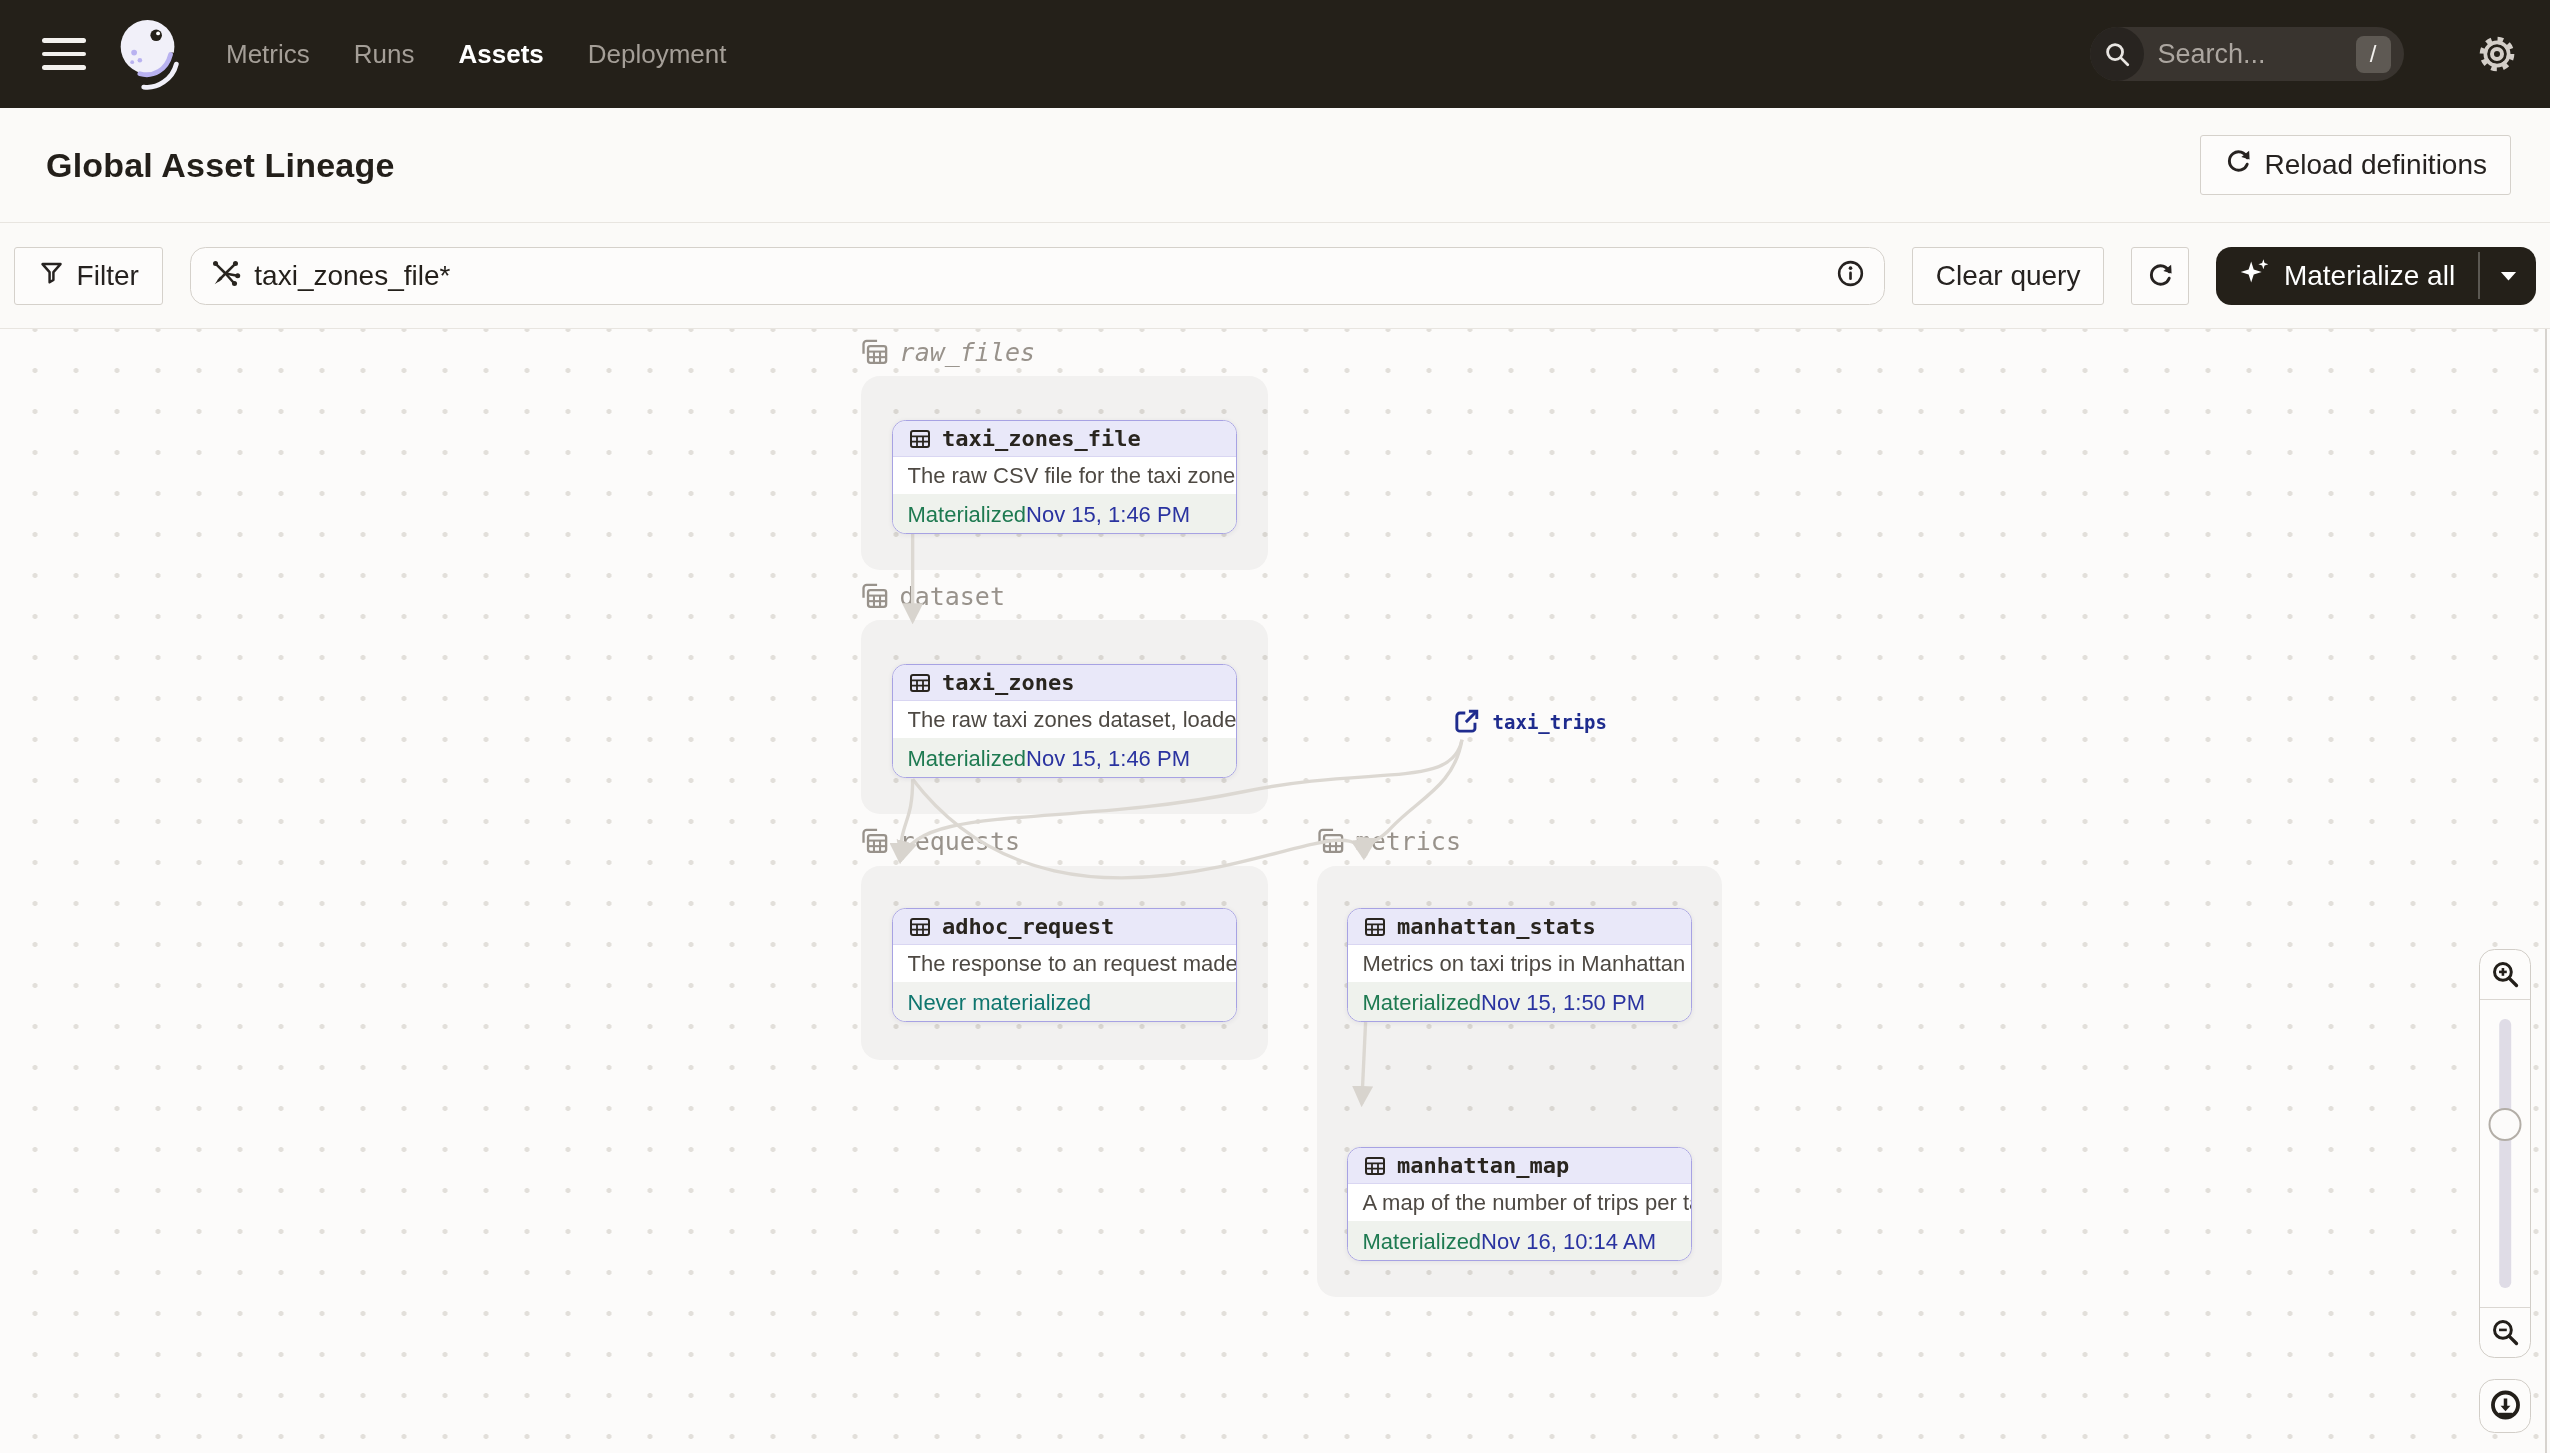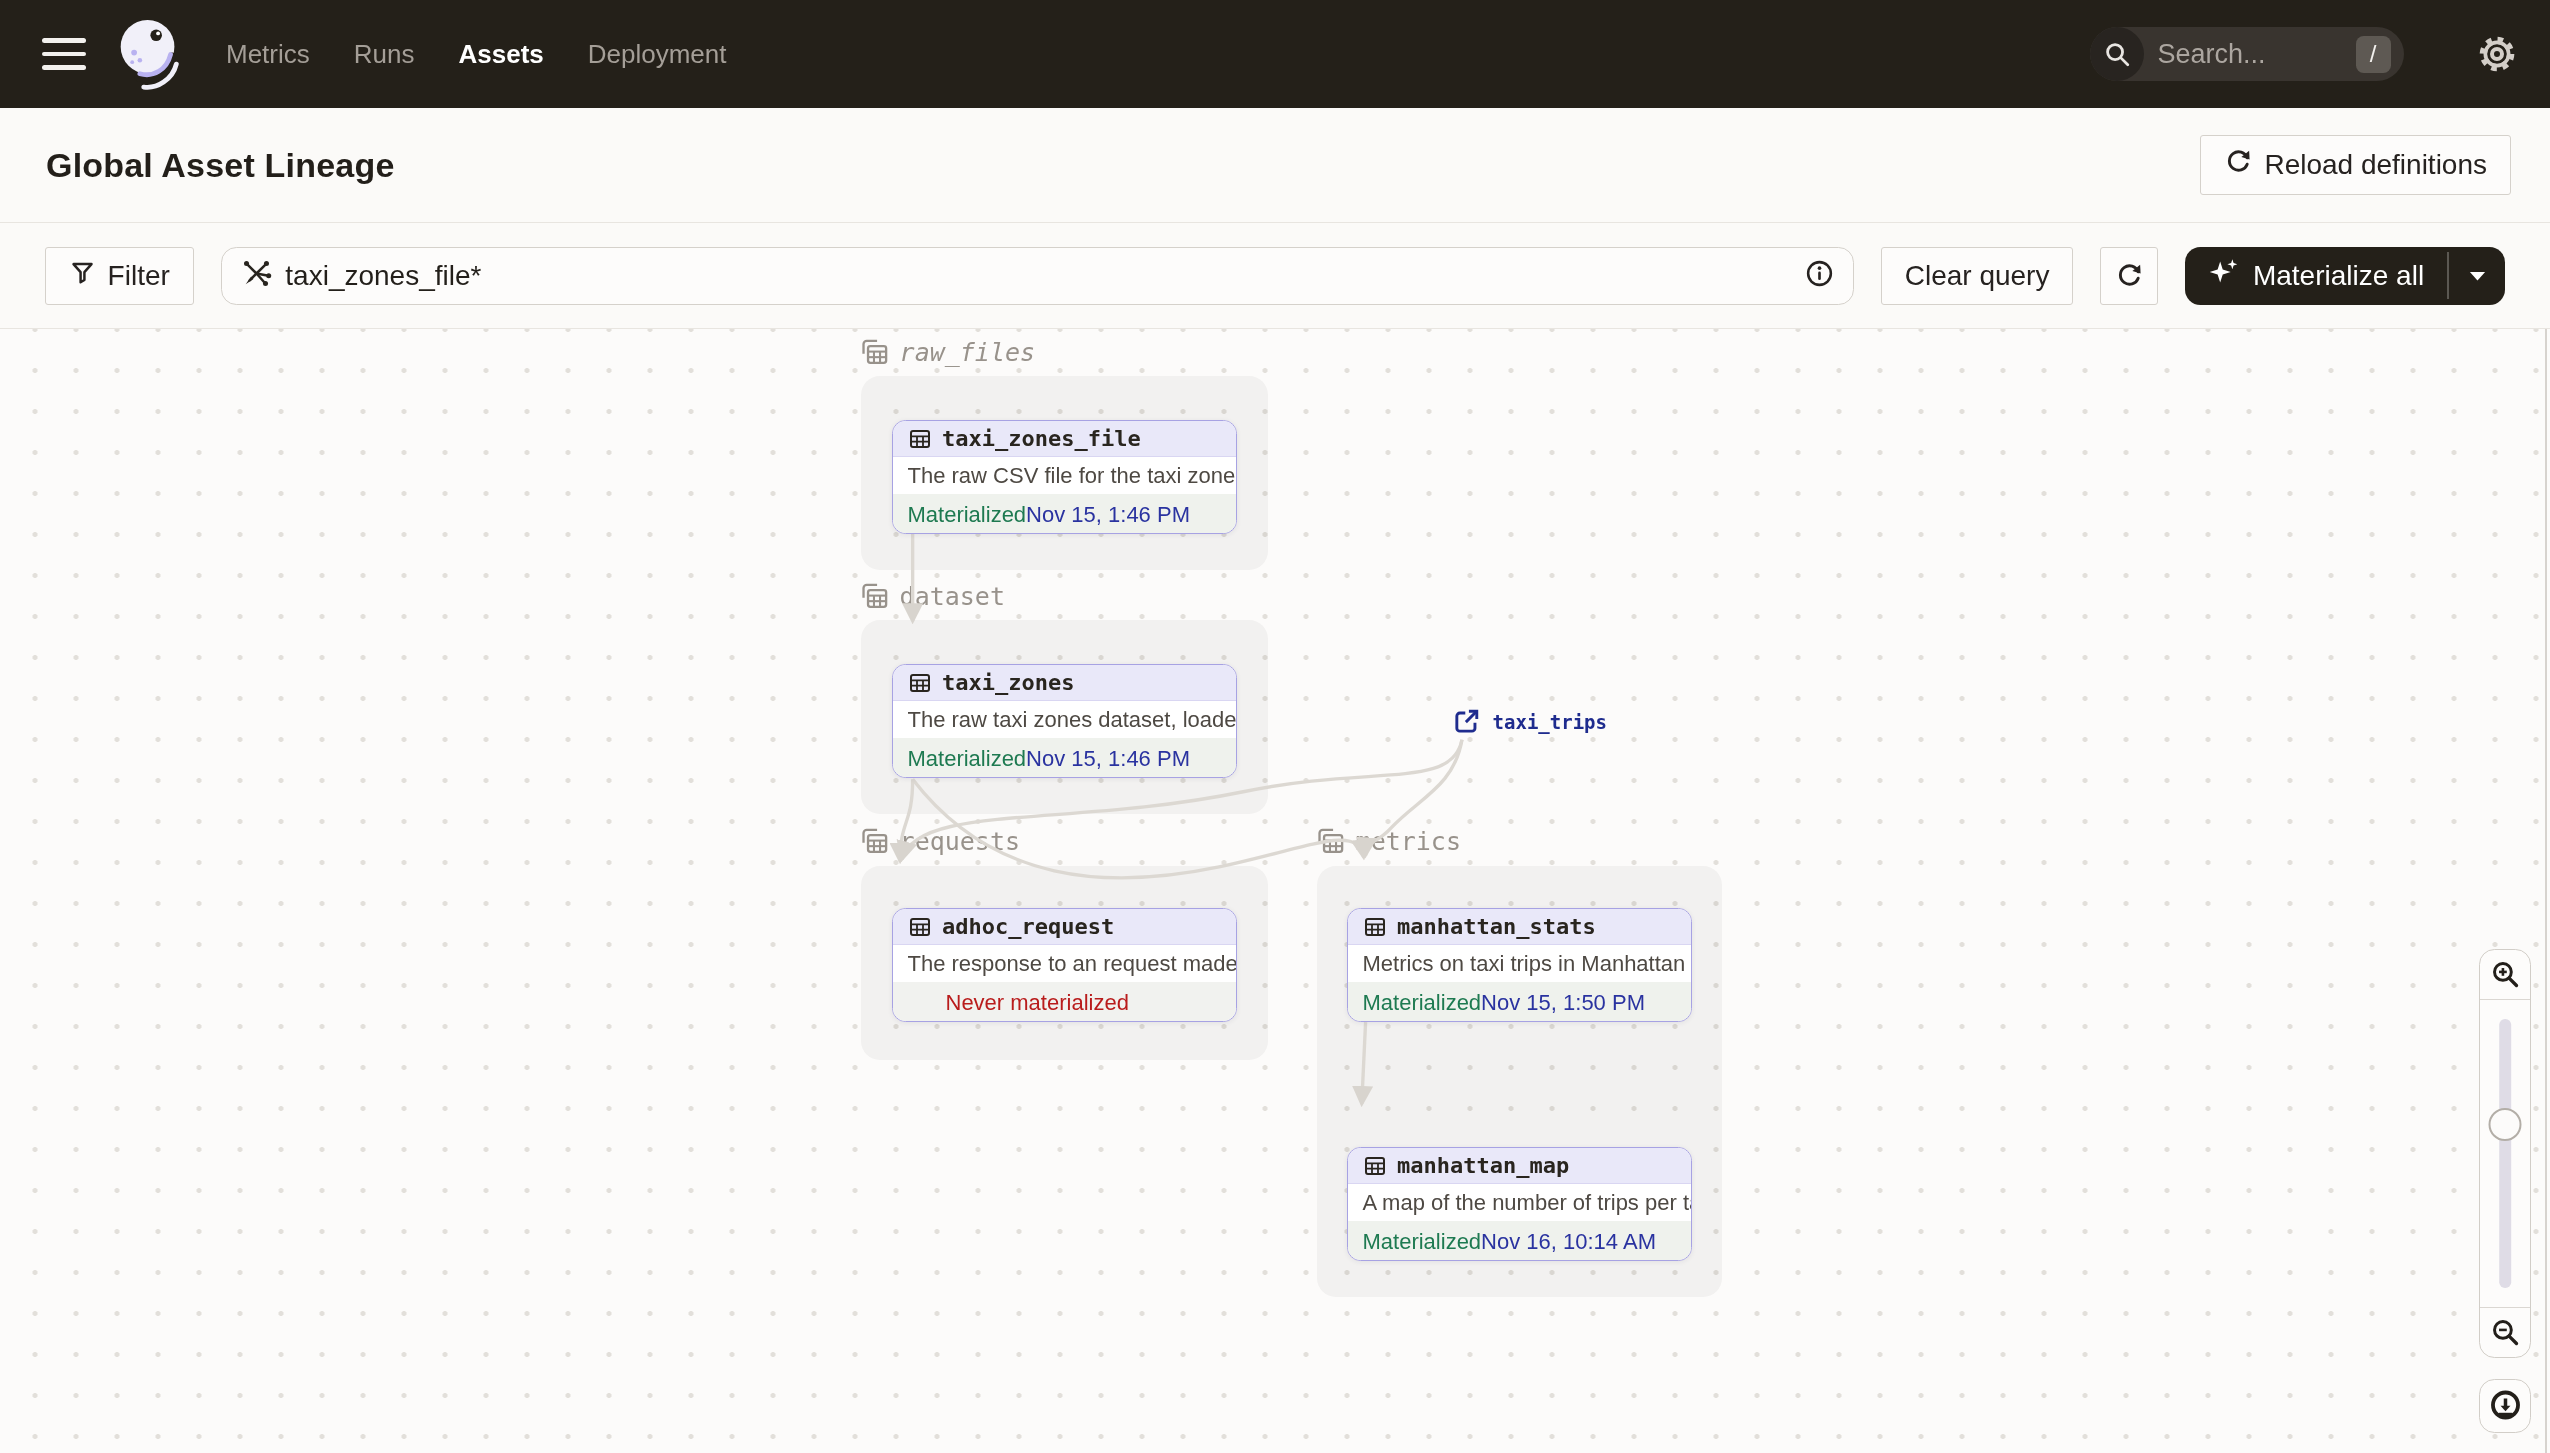--- a/index.html
+++ b/index.html
@@ -31,21 +31,21 @@
   
   .page-header { position:absolute; left:0; top:108px; width:2550px; height:115px;
     background:#FBFAF8; border-bottom:1px solid #E8E5E0; display:flex; align-items:center; }
   .page-title { margin-left:46px; font-size:34px; font-weight:bold; color:#231F1A; letter-spacing:0.2px; }
   .btn { display:flex; align-items:center; gap:11.6px; background:#FDFCFB; border:1.9px solid #D5D1CB;
     border-radius:3px; font-size:28px; color:#262220; cursor:pointer; padding:0 23px; height:60px; }
   .reload-btn { margin-left:auto; margin-right:39px; }
 
   
   .toolbar { position:absolute; left:0; top:223px; width:2550px; height:106px; background:#FBFAF8;
-    border-bottom:1px solid #E8E5E0; display:flex; align-items:center; padding:0 45px; gap:27px; }
+    border-bottom:1px solid #E8E5E0; display:flex; align-items:center; padding:0 14px; gap:27px; }
   .toolbar .btn { height:58px; }
   .querybox { flex:1; height:58px; background:#FDFCFB; border:1.9px solid #D5D1CB; border-radius:15.4px;
     display:flex; align-items:center; padding:0 19px; gap:13.5px; }
   .querybox input { flex:1; border:none; outline:none; background:transparent; font-size:28px; color:#231F1A; }
   .icon-btn { width:58px; justify-content:center; padding:0; }
   .mat-btn { display:flex; align-items:stretch; height:58px; background:#242019; border-radius:15.4px;
     color:#fff; cursor:pointer; overflow:hidden; }
   .mat-main { display:flex; align-items:center; gap:13.5px; padding:0 23px; font-size:28px; }
   .mat-divider { width:1.9px; background:rgba(255,255,255,.25); margin:5.8px 0; }
   .mat-caret { display:flex; align-items:center; justify-content:center; width:56px; }
@@ -68,21 +68,21 @@
   .an-head { height:36px; flex:none; background:#E9E8F9; border-bottom:1px solid #D9D6F2;
     display:flex; align-items:center; gap:10.6px; padding:0 14.5px;
     font-family:"DejaVu Sans Mono", monospace; font-weight:bold; font-size:22px; color:#29251F; }
   .an-desc { height:37px; flex:none; background:#FFFFFF; display:flex; align-items:center; padding:0 14.5px;
     font-size:22px; color:#4E4943; white-space:nowrap; overflow:hidden; }
   .an-foot { height:42px; flex:none; background:#EFF2ED; display:flex; align-items:center;
     padding:0 14.5px; font-size:22px; }
   .an-status { color:#1E7A51; }
   .an-time { color:#2A33A0; }
   .an-foot.never { background:#F1F2EF; }
-  .an-foot.never .an-status { color:#b91c1c;margin-left:38px; }
+  .an-foot.never .an-status { color:#0f766e; }
 
   .ext-asset { position:absolute; display:flex; align-items:center; gap:11.6px; cursor:pointer;
     font-family:"DejaVu Sans Mono", monospace; font-weight:bold; font-size:19px; color:#1F2C8E; }
 
   
   .zoom-panel { position:absolute; left:2479px; top:620px; width:52px; height:409px;
     background:#FDFCFB; border:1.9px solid #D2CEC8; border-radius:15.4px;
     display:flex; flex-direction:column; }
   .zp-btn { height:50px; flex:none; display:flex; align-items:center; justify-content:center; cursor:pointer; }
   .zp-btn.top { border-bottom:1px solid #DBD7D2; }

